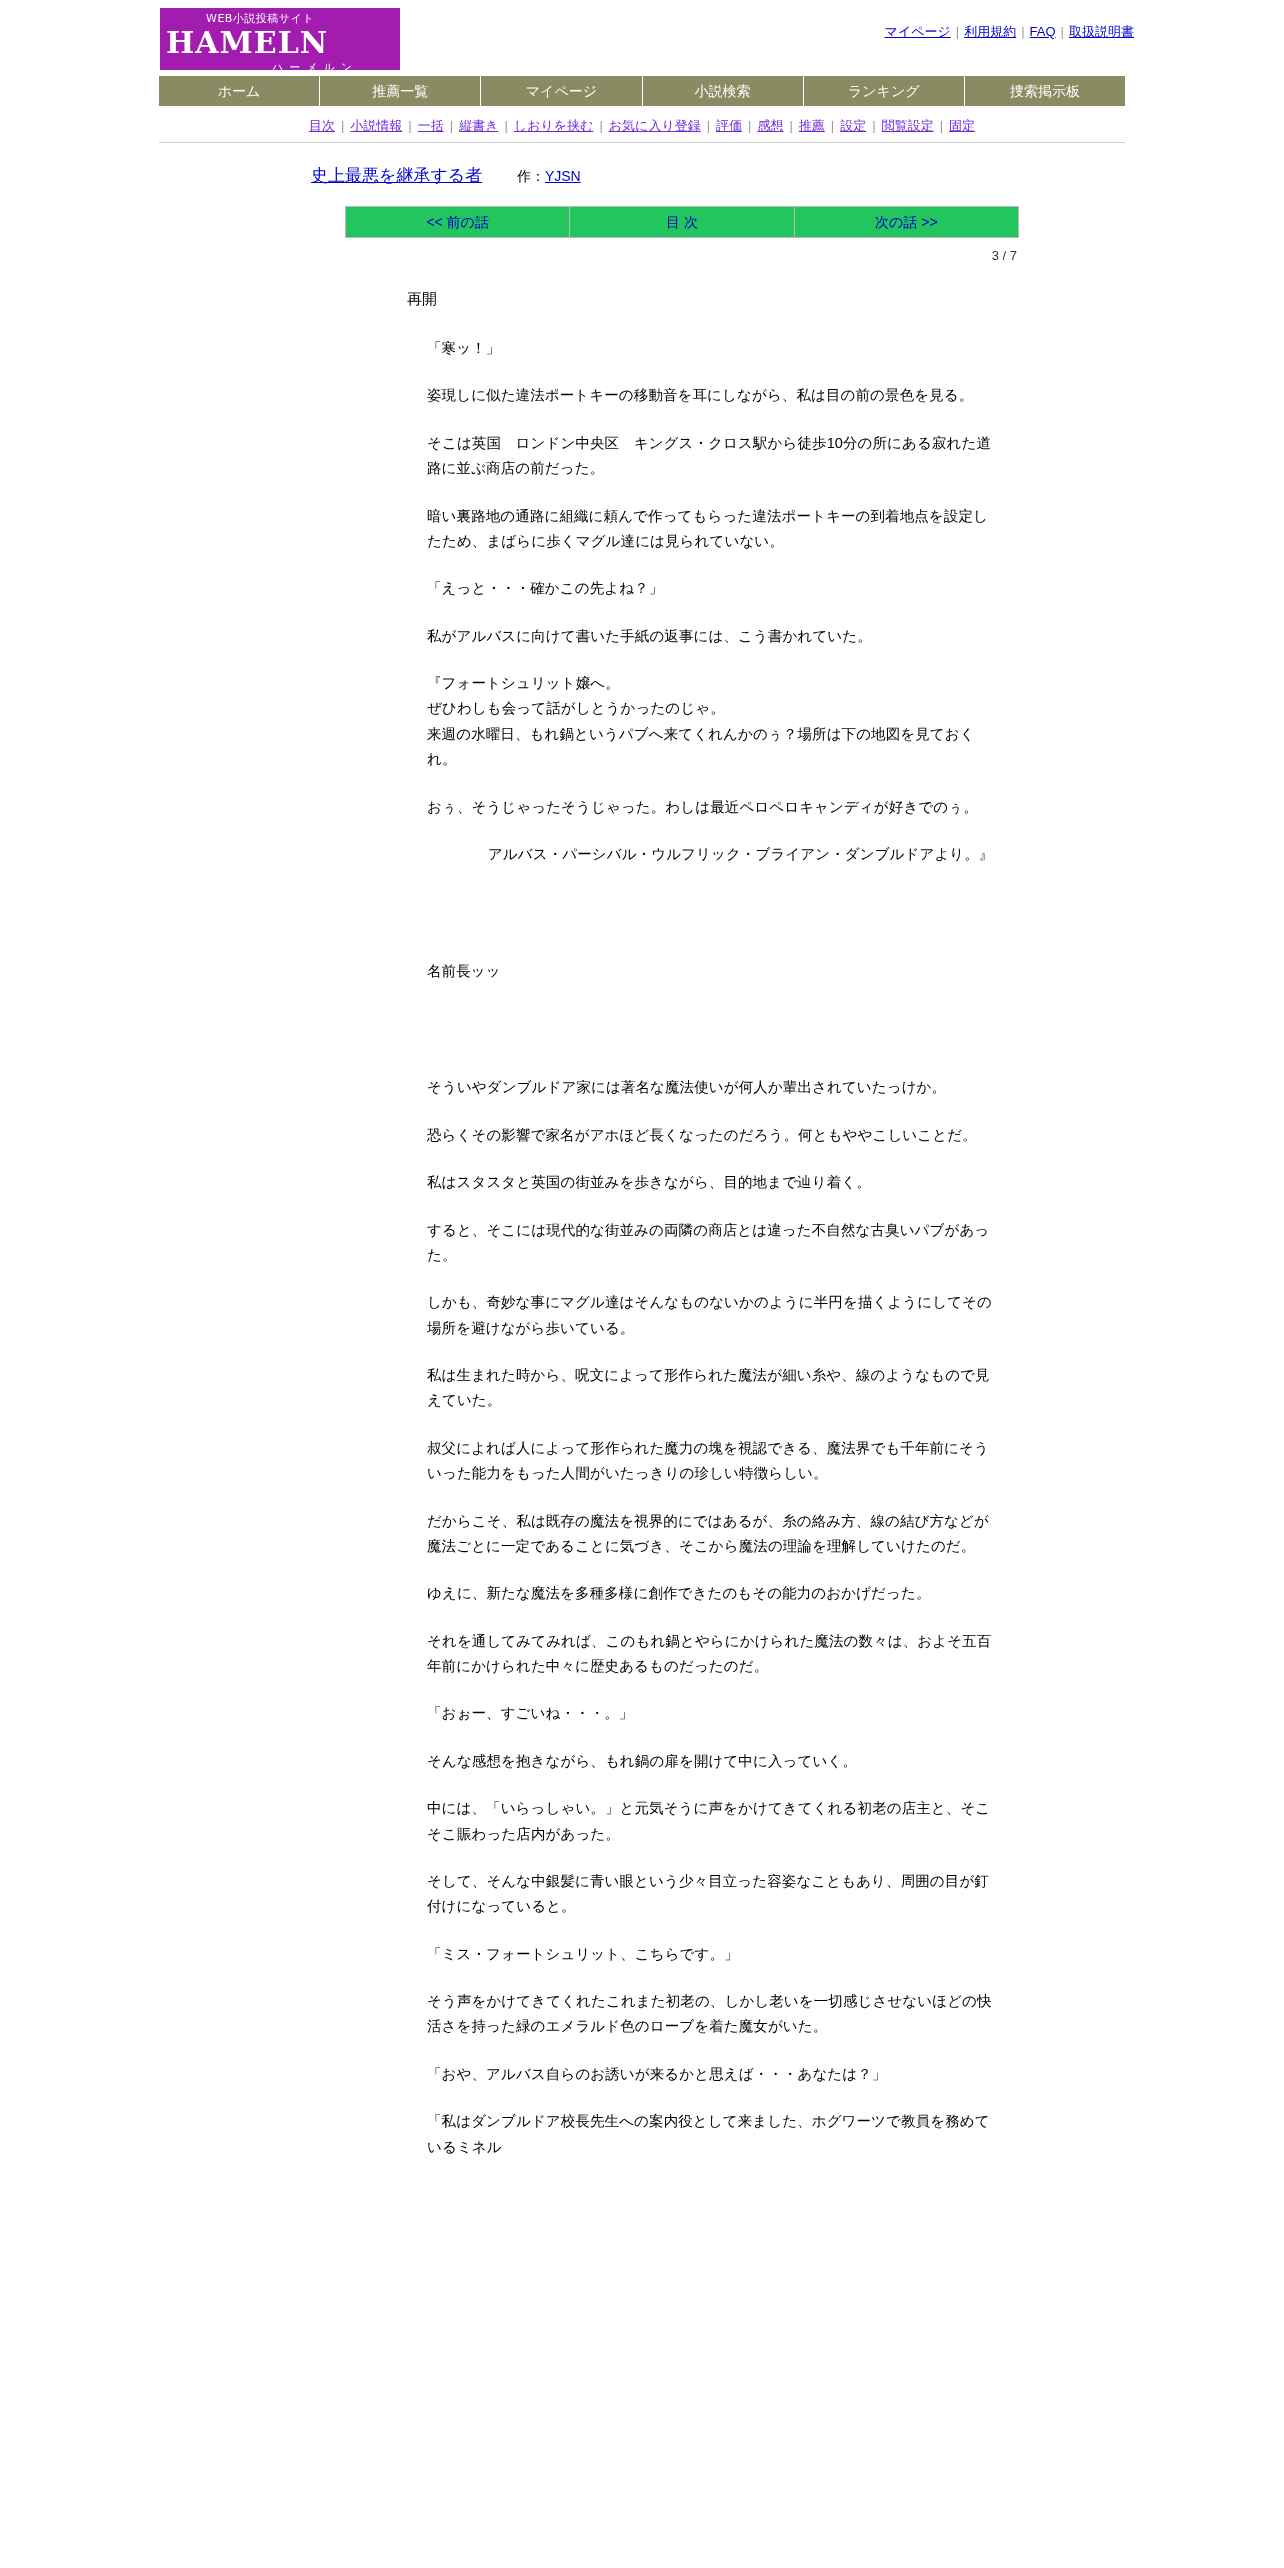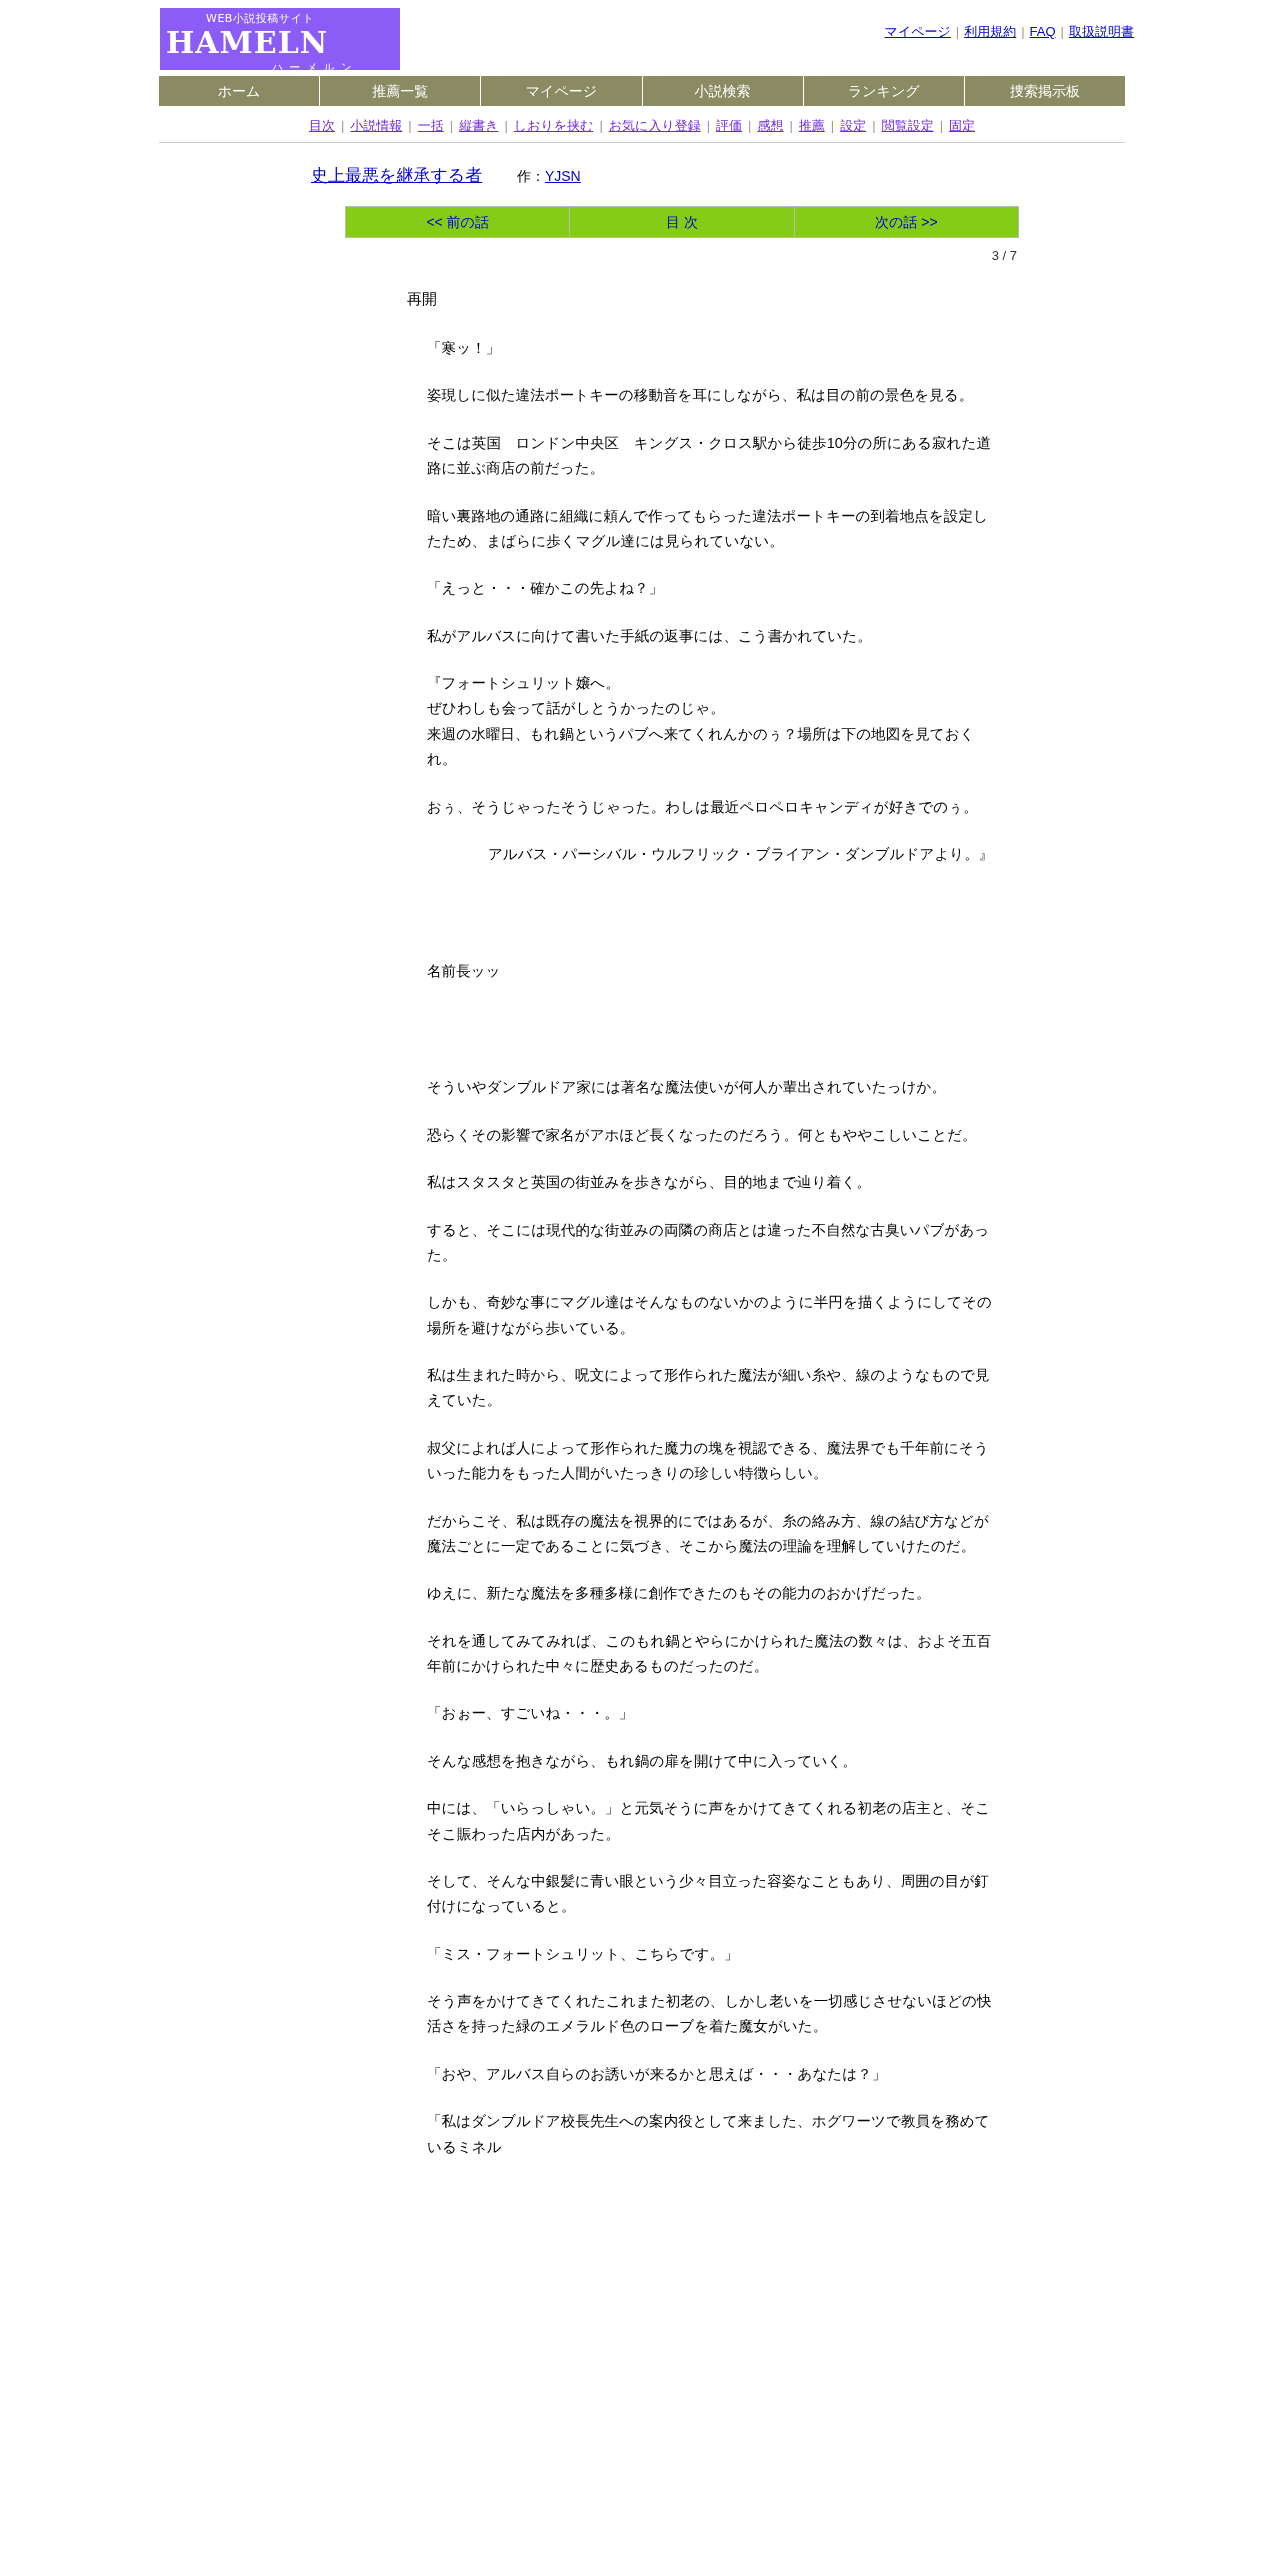--- a/index.html
+++ b/index.html
@@ -21,21 +21,21 @@
     position: relative;
     height: 76px;
     border-bottom: 0;
   }
   .logo-wrap {
     position: absolute;
     left: 160px;
     top: 8px;
     width: 240px;
     height: 62px;
-    background: #8b5cf6;
+    background: #a21caf;
     color: #ffffff;
     overflow: hidden;
   }
   .logo-top {
     font-size: 11px;
     letter-spacing: 0.5px;
     padding: 3px 0 0 46px;
     color: #ffffff;
     font-family: "DejaVu Sans", sans-serif;
   }
@@ -129,21 +129,21 @@
     color: #0000cc;
     text-decoration: underline;
     font-size: 14px;
   }
 
   .chapnav {
     width: 672px;
     margin: 0 auto 0 118px;
     display: flex;
     border: 1px solid #b9b9b9;
-    background: #84cc16;
+    background: #22c55e;
   }
   .chapnav a {
     flex: 1 1 0;
     text-align: center;
     font-size: 14px;
     line-height: 30px;
     color: #0000cc;
     text-decoration: none;
     border-right: 1px solid #b9b9b9;
   }

